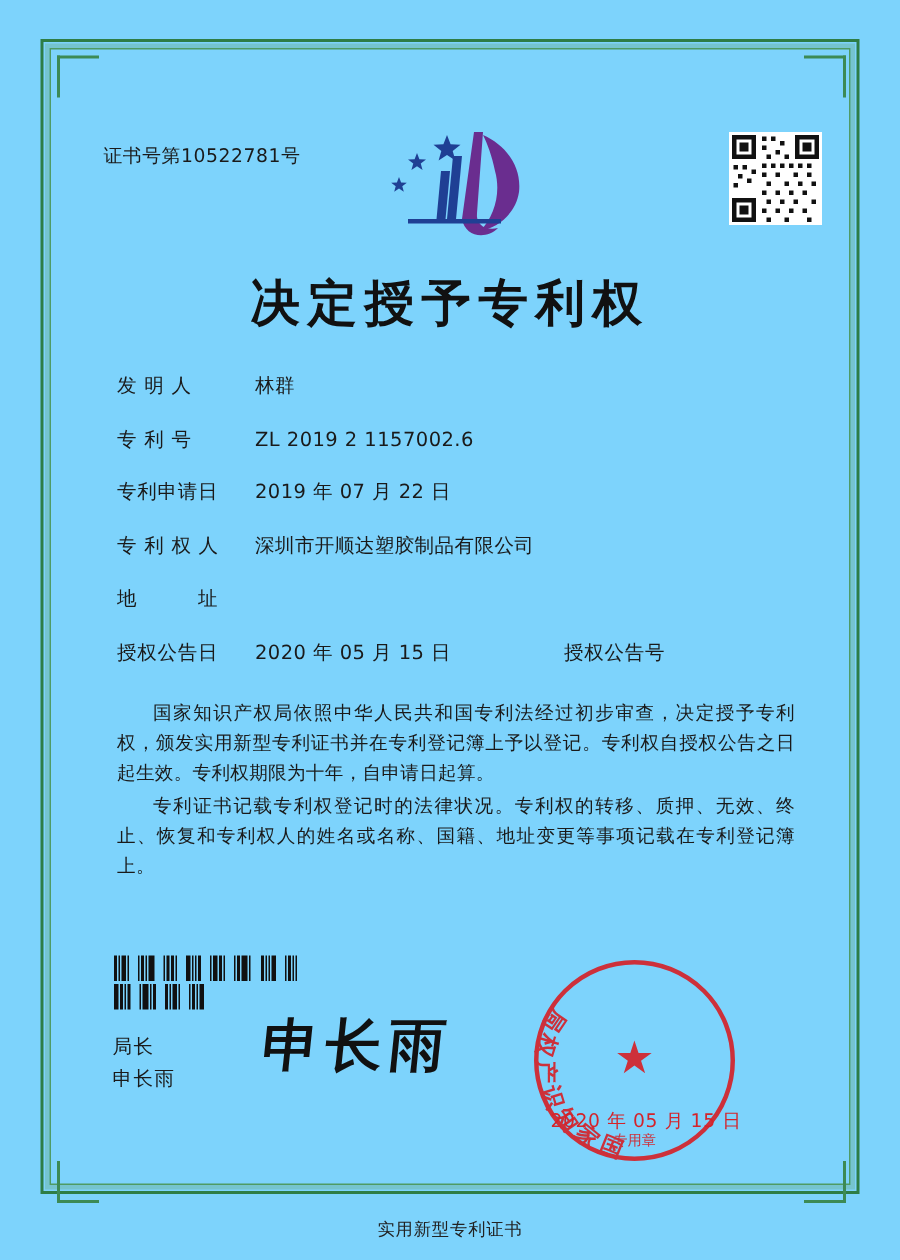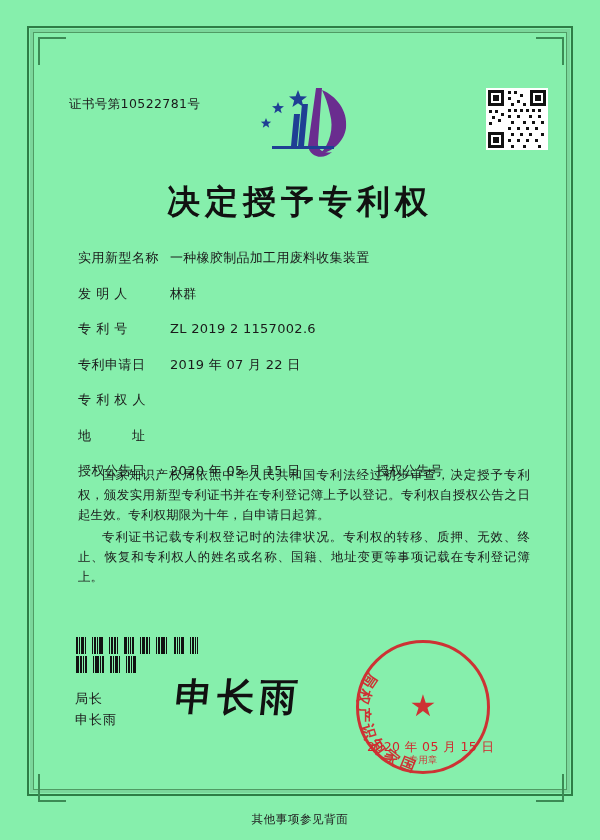--- a/index.html
+++ b/index.html
@@ -14,21 +14,21 @@
     color: #1a1a1a;
     position: relative;
     overflow: hidden;
   }
 
   .page {
     position: absolute;
     left: 0; top: 0;
     width: 600px;
     height: 840px;
-    background: #86efac;
+    background: #7dd3fc;
   }
 
   
   .border-outer {
     position: absolute;
     left: 27px; top: 26px;
     width: 546px; height: 770px;
     border: 2px solid #2e7d46;
     box-sizing: border-box;
   }
@@ -328,37 +328,34 @@
           <rect x="37" y="57" width="3" height="3"></rect>
           <rect x="52" y="57" width="3" height="3"></rect>
       </g>
     </svg>
   </div>
 
   <div class="title">决定授予专利权</div>
 
   <div class="fields">
     <div class="field-row">
-      <div class="field-label">实用新型名称</div>
-      <div class="field-value">一种橡胶制品加工用废料收集装置</div>
-    </div>
-    <div class="field-row">
       <div class="field-label">发 明 人</div>
       <div class="field-value">林群</div>
     </div>
     <div class="field-row">
       <div class="field-label">专 利 号</div>
       <div class="field-value">ZL 2019 2 1157002.6</div>
     </div>
     <div class="field-row">
       <div class="field-label">专利申请日</div>
       <div class="field-value">2019 年 07 月 22 日</div>
     </div>
     <div class="field-row">
       <div class="field-label">专 利 权 人</div>
+      <div class="field-value">深圳市开顺达塑胶制品有限公司</div>
     </div>
     <div class="field-row">
       <div class="field-label">地　　　址</div>
     </div>
     <div class="field-row two-col">
       <div class="field-label">授权公告日</div>
       <div class="field-value">2020 年 05 月 15 日</div>
       <div class="field-label2">授权公告号</div>
     </div>
   </div>
@@ -401,13 +398,13 @@
       <span style="transform: rotate(34deg) translate(-50px,0) rotate(90deg);">局</span>
     </div>
     <div class="seal-star">★</div>
     <div class="seal-bottom">专用章</div>
   </div>
 
   <div class="seal-date">2020 年 05 月 15 日</div>
 
 </div>
 
-<div class="footer-note">其他事项参见背面</div>
+<div class="footer-note">实用新型专利证书</div>
 
 </body></html>

